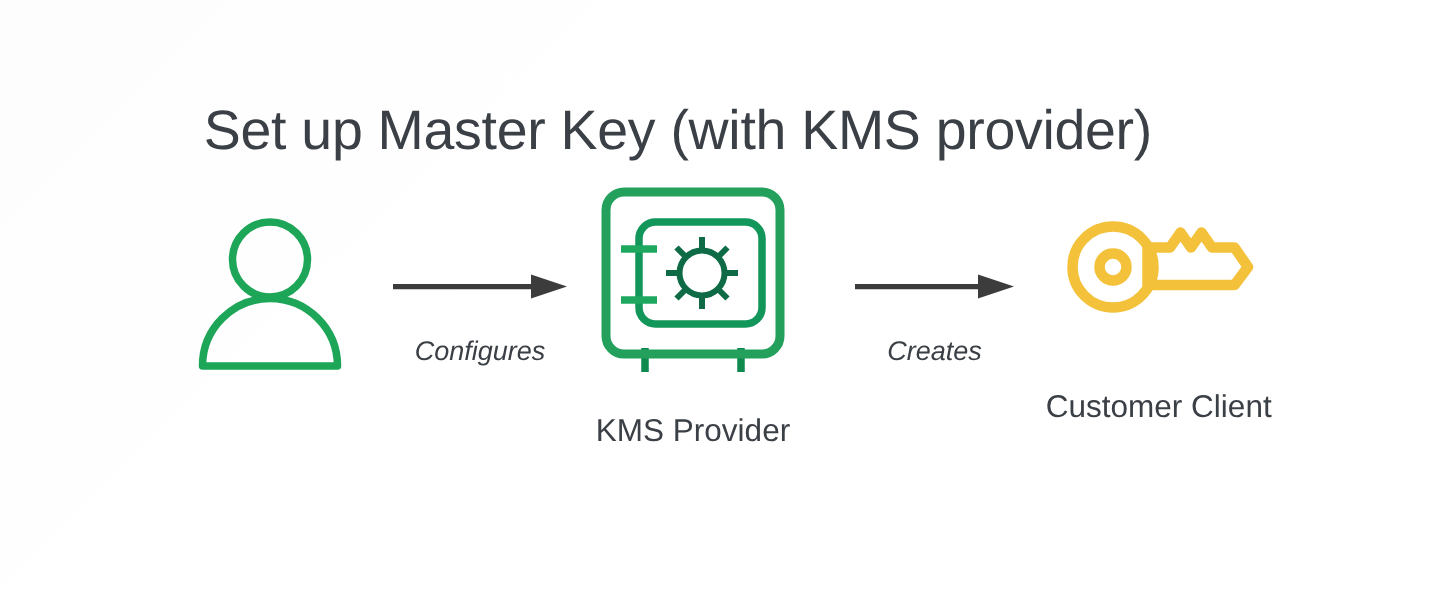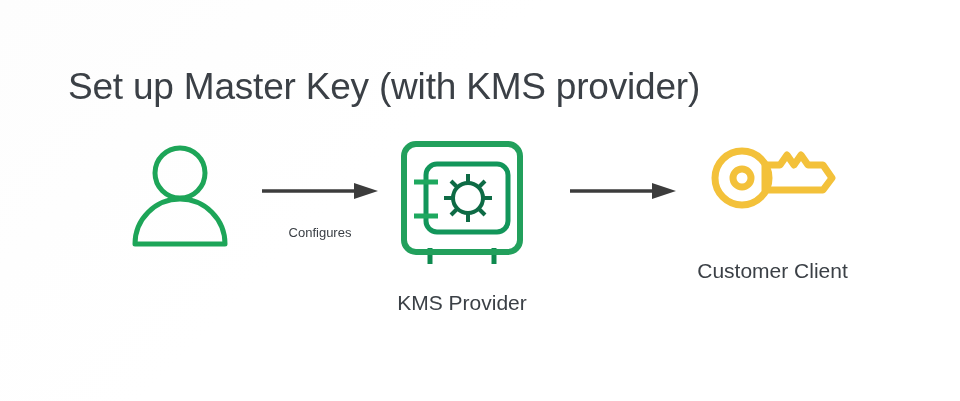--- a/index.html
+++ b/index.html
@@ -19,21 +19,21 @@
     height: 401px;
     background: linear-gradient(135deg, #fdfdfd 0%, #ffffff 40%, #ffffff 100%);
   }
 
   
   #diagram-title {
     position: absolute;
     top: 66px;
     left: 0;
     width: 768px;
-    text-align: center;
+    text-align: right;
     font-size: 37px;
     font-weight: 400;
     letter-spacing: -0.2px;
     color: #3b4046;
     white-space: nowrap;
   }
 
   
   .node {
     position: absolute;
@@ -52,43 +52,44 @@
   }
   .node-label .line2 { display: block; }
 
   #node-client {
     left: 80px;
     top: 140px;
     width: 200px;
   }
   #node-kms {
     left: 362px;
-    top: 136px;
+    top: 120px;
     width: 200px;
   }
   #node-cmk {
     left: 665px;
     top: 140px;
     width: 215px;
   }
   #node-cmk .node-label { margin-top: 38px; }
   #node-kms .node-label { margin-top: 10px; }
   #node-client .node-label { margin-top: 18px; }
 
   
   .connector {
     position: absolute;
     text-align: center;
   }
   .connector-label {
-    font-size: 13px;
+    font-size: 18px;
     color: #3b4046;
     line-height: 22px;
     margin-top: 16px;
     white-space: nowrap;
+    font-style: italic;
   }
   #connector-configures {
     left: 250px;
     top: 180px;
     width: 140px;
   }
   #connector-creates {
     left: 558px;
     top: 180px;
     width: 130px;
@@ -152,20 +153,21 @@
     </div>
   </div>
 
   <div class="connector" id="connector-creates">
     <span>
       <svg width="110" height="22" viewBox="0 0 110 22" xmlns="http://www.w3.org/2000/svg">
         <line x1="2" y1="11" x2="86" y2="11" stroke="#3C3C3C" stroke-width="3.5"></line>
         <polygon points="84,3 108,11 84,19" fill="#3C3C3C"></polygon>
       </svg>
     </span>
+    <div class="connector-label">Creates</div>
   </div>
 
   <div class="node" id="node-cmk">
     <span class="node-icon">
       <svg width="130" height="76" viewBox="0 0 130 76" xmlns="http://www.w3.org/2000/svg">
         <g fill="none" stroke="#F3C13A" stroke-width="7" stroke-linejoin="round" stroke-linecap="round">
 
           <circle cx="34" cy="38" r="27"></circle>
 
           <circle cx="34" cy="38" r="9"></circle>

